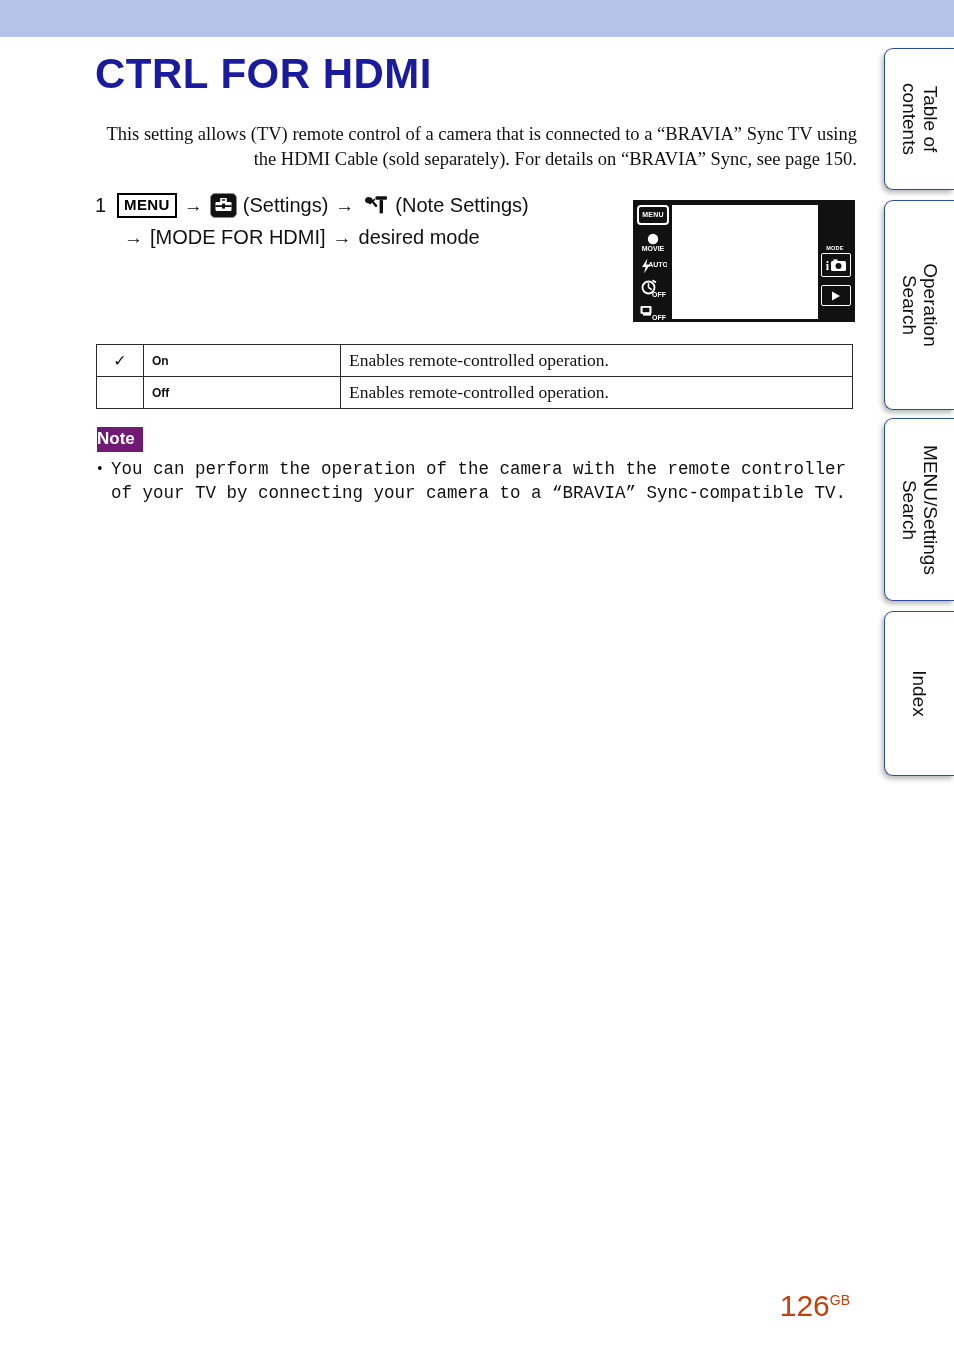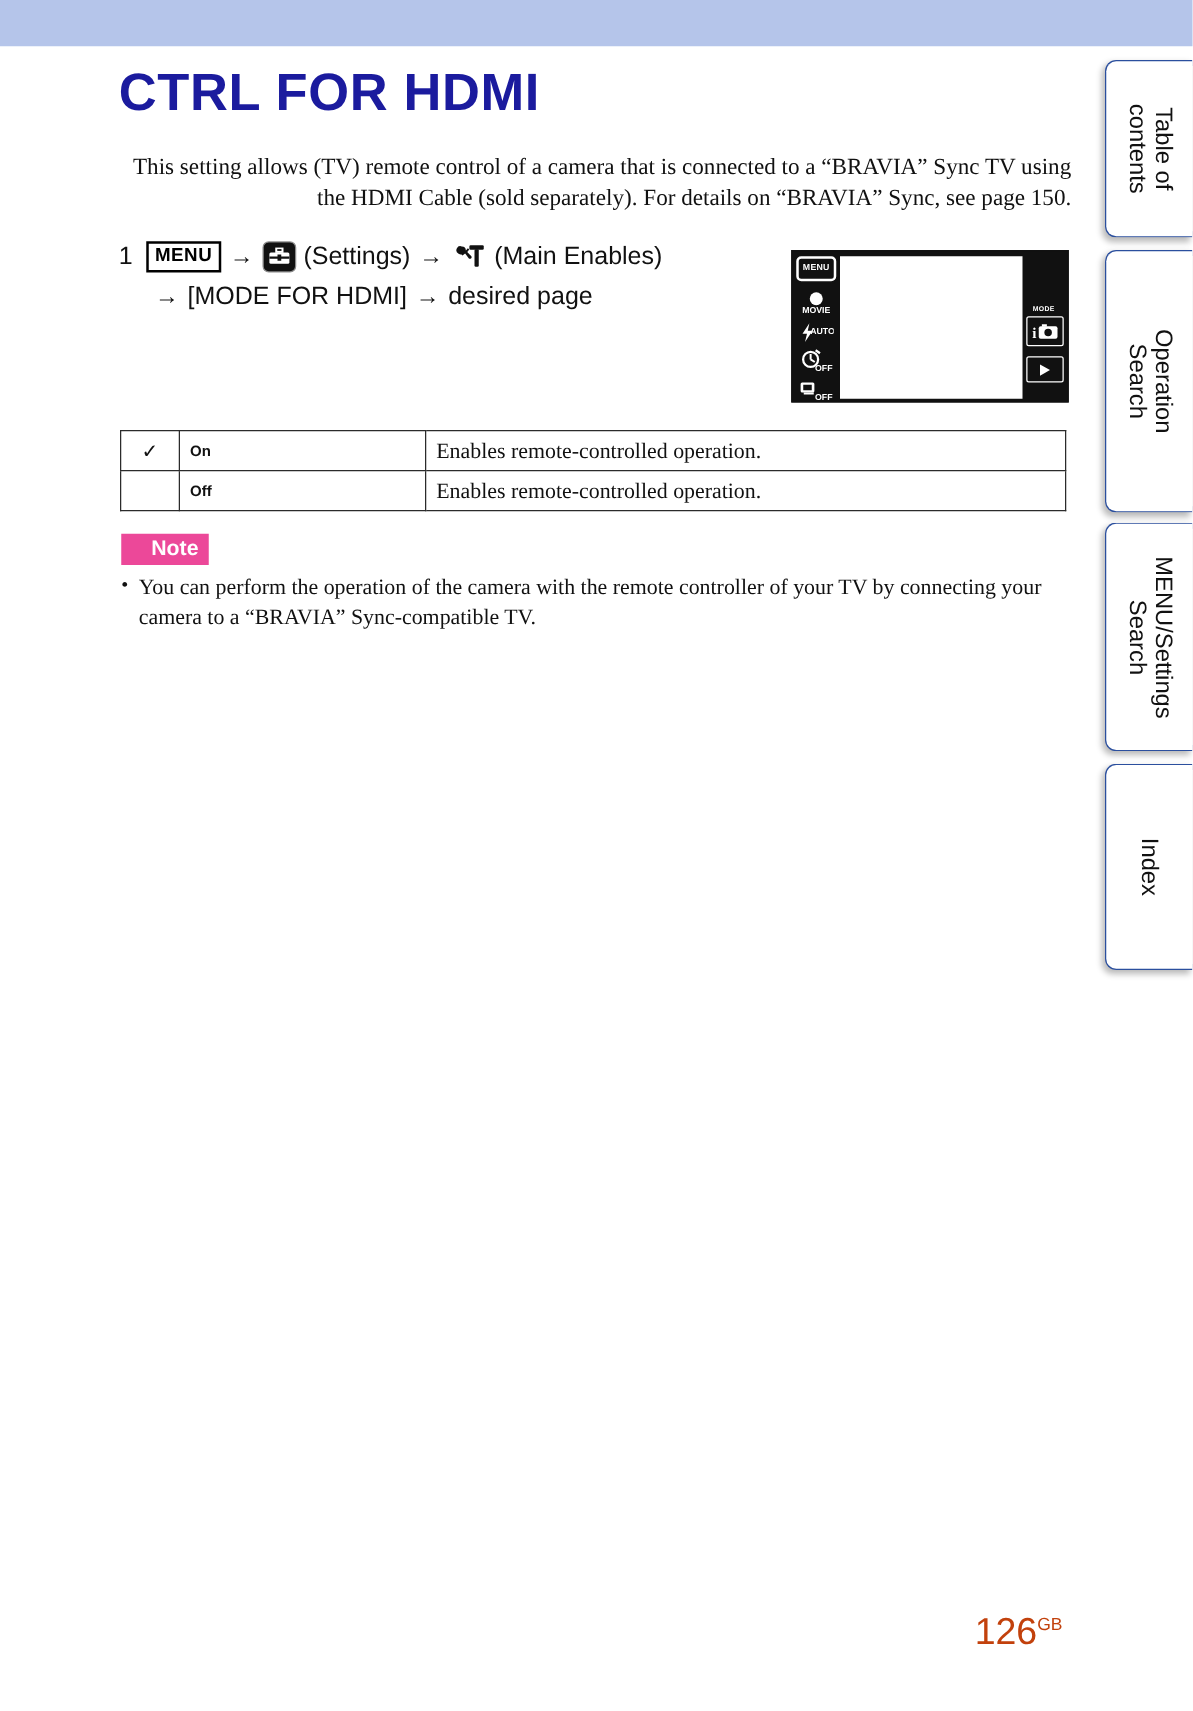--- a/index.html
+++ b/index.html
@@ -232,26 +232,26 @@
   .check-glyph {
     font-size: 16px;
     line-height: 1;
     display: inline-block;
   }
 
   
   .note-badge {
     position: absolute;
     left: 97px; top: 390px;
-    background: #ec4899;
+    background: #701a75;
     color: #ffffff;
     font-family: "Liberation Sans", sans-serif;
     font-weight: bold;
     font-size: 17px;
-    padding: 2px 8px 3px 24px;
+    padding: 2px 8px 3px 0;
     line-height: 20px;
   }
   .note-body {
     position: absolute;
     left: 97px; top: 420px;
     width: 760px;
     font-family: "Liberation Serif", serif;
     font-size: 17.5px;
     line-height: 24px;
     color: #111;
@@ -259,21 +259,21 @@
   .note-item {
     display: flex;
     align-items: flex-start;
   }
   .note-bullet {
     width: 14px;
     flex: 0 0 auto;
     font-size: 16px;
     line-height: 24px;
   }
-  .note-text { flex: 1 1 auto; }
+  .note-text { flex: 1 1 auto; font-family: Liberation Mono, monospace; }
 
   
   .page-no {
     position: absolute;
     right: 30px;
     top: 1252px;
     font-family: "Liberation Sans", sans-serif;
     font-size: 30px;
     color: #c2410c;
     white-space: nowrap;
@@ -340,27 +340,27 @@
       </span>
       <span class="step-text">(Settings)</span>
       <span class="arrow">→</span>
       <span class="icon-inline">
         <svg width="26" height="21" viewBox="0 0 26 21" aria-hidden="true">
           <path d="M7.5 2.2 a3.2 3.2 0 1 0 1.6 4.6 L7.0 8.4 l1.0 1.0 l2.1 -1.6 l3.0 3.9 a1.3 1.3 0 0 0 2.0 -1.6 l-3.3 -3.6 l1.6 -2.0 l-1.1 -1.0 l-1.6 1.8 A3.2 3.2 0 0 0 7.5 2.2 z" fill="#111"></path>
           <rect x="13.5" y="1.2" width="11.5" height="3.6" rx="1" fill="#111"></rect>
           <rect x="17.6" y="4.4" width="3.4" height="14" rx="1" fill="#111"></rect>
         </svg>
       </span>
-      <span class="step-text">(Main Enables)</span>
+      <span class="step-text">(Note Settings)</span>
     </div>
     <div class="step-line second">
       <span class="arrow">→</span>
       <span>[MODE FOR HDMI]</span>
       <span class="arrow">→</span>
-      <span>desired page</span>
+      <span>desired mode</span>
     </div>
   </div>
 
   <div class="screen-wrap">
     <div class="screen">
       <div class="screen-white"></div>
 
       <div class="screen-left">
         <div class="menu-btn-sm">MENU</div>
 

